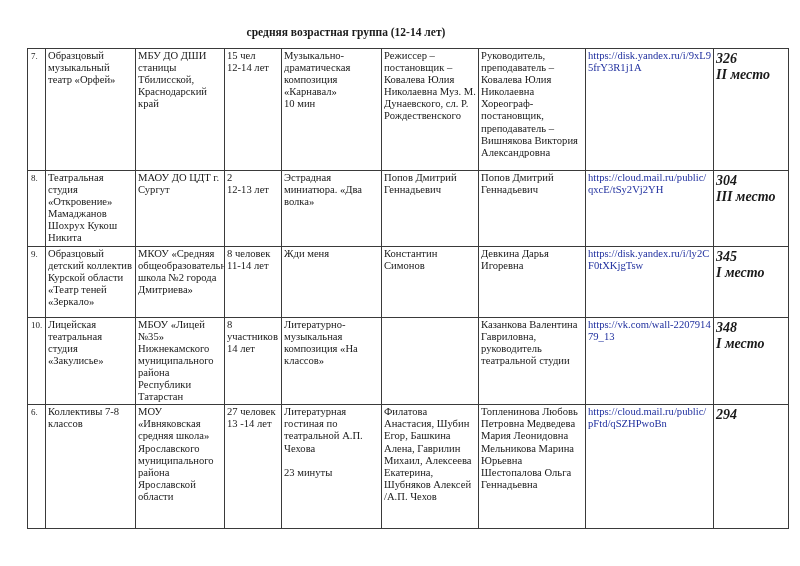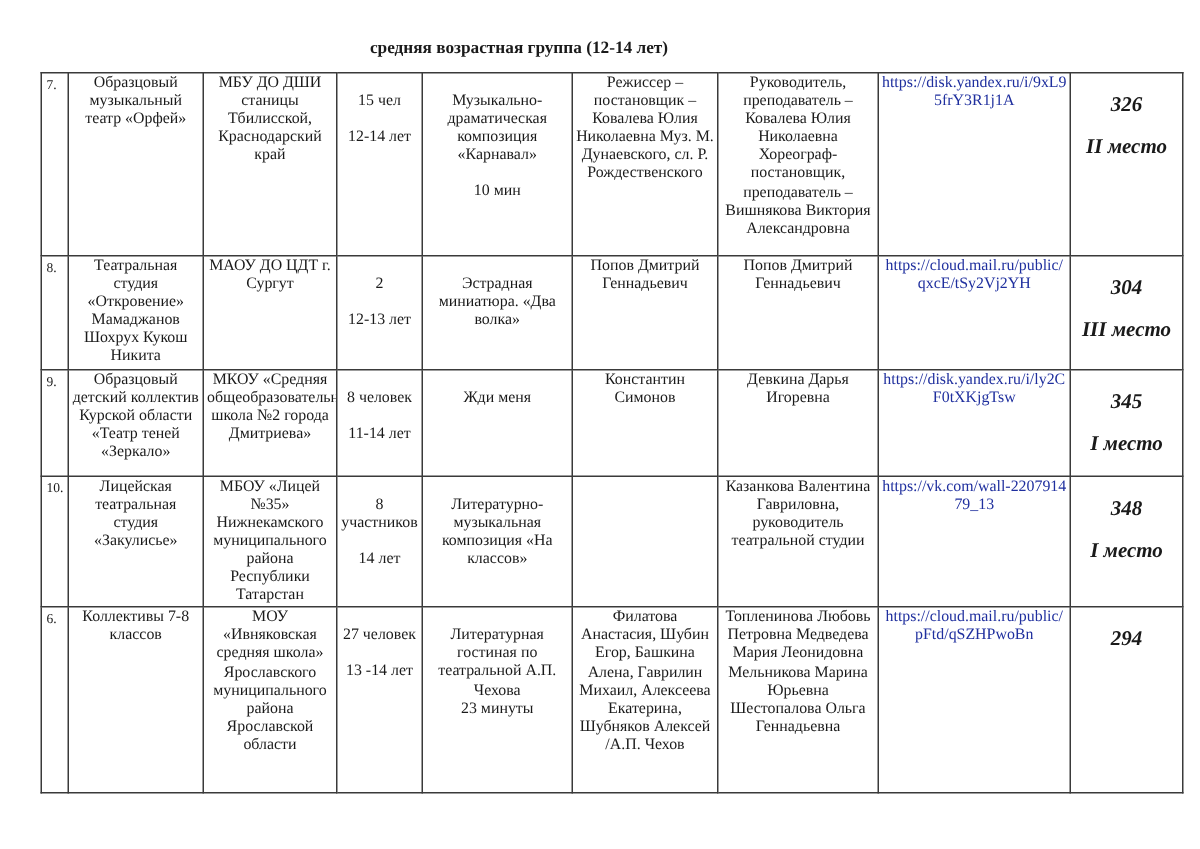--- a/index.html
+++ b/index.html
@@ -2,26 +2,26 @@
 <html><head>
 <meta charset="utf-8">
 <style>
   html, body { margin: 0; padding: 0; background: #ffffff; }
   body { width: 800px; height: 566px; position: relative; overflow: hidden;
          font-family: "Liberation Serif", "DejaVu Serif", serif; color: #1a1a1a; }
   .title { position: absolute; top: 26px; left: 0; width: 692px; text-align: center;
            font-weight: bold; font-size: 11.5px; }
   table.grid { position: absolute; left: 27px; top: 48px; border-collapse: collapse;
                table-layout: fixed; width: 761px; }
-  table.grid td { border: 1px solid #3a3a3a; vertical-align: top; text-align: center;
+  table.grid td { border: 1px solid #3a3a3a; vertical-align: top; 
                   font-size: 10.6px; line-height: 12.1px; padding: 1px 2px; overflow: hidden; }
   td.num { text-align: left !important; font-size: 9px !important; padding-left: 3px !important; }
   td.score { font-weight: bold; font-size: 14px !important; line-height: 16px !important; padding-top: 2px !important; font-style: italic; }
   a.link { color: #1f2f9e; word-break: break-all; }
-  .blk { display: block; margin-top: 12px; }
+  .blk { display: block; }
 </style>
 </head>
 <body>
 
 <div class="title">средняя возрастная группа (12-14 лет)</div>
 
 <table class="grid">
   <colgroup>
     <col style="width:18px">
       <col style="width:90px">
@@ -117,21 +117,21 @@
     <tr style="height:124px">
       <td class="num">6.</td>
       <td>Коллективы 7-8 классов</td>
       <td>МОУ «Ивняковская средняя школа» Ярославского муниципального района Ярославской области</td>
       <td>
         <span class="blk">27 человек</span>
         <span class="blk">13 -14 лет</span>
       </td>
       <td>
         <span class="blk">Литературная гостиная по театральной А.П. Чехова</span>
-        <span class="blk" style="margin-top:0">23 минуты</span>
+        <span class="blk" style="margin-top:12px">23 минуты</span>
       </td>
       <td>Филатова Анастасия, Шубин Егор, Башкина Алена, Гаврилин Михаил, Алексеева Екатерина, Шубняков Алексей /А.П. Чехов</td>
       <td>Топленинова Любовь Петровна Медведева Мария Леонидовна Мельникова Марина Юрьевна Шестопалова Ольга Геннадьевна</td>
       <td><a class="link">https://cloud.mail.ru/public/pFtd/qSZHPwoBn</a></td>
       <td class="score">
         <span class="blk">294</span>
         <span class="blk"></span>
       </td>
     </tr>
   </tbody>

